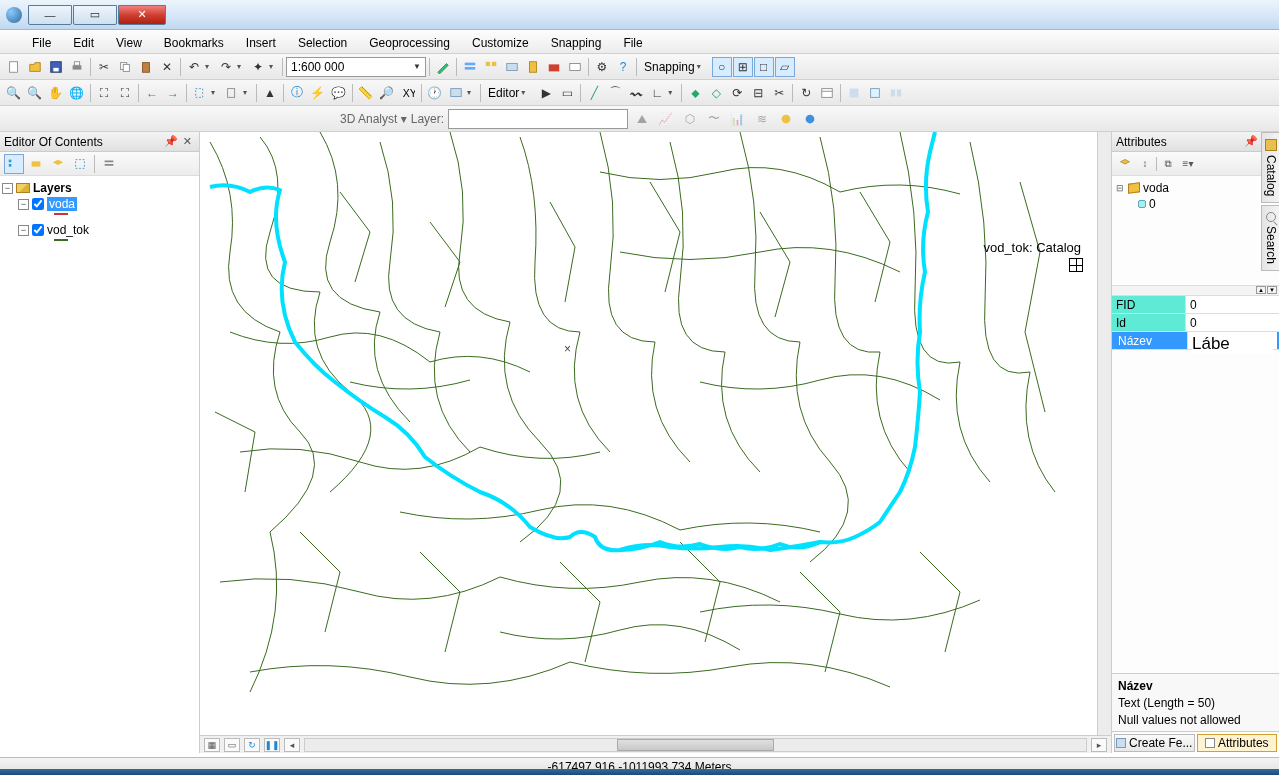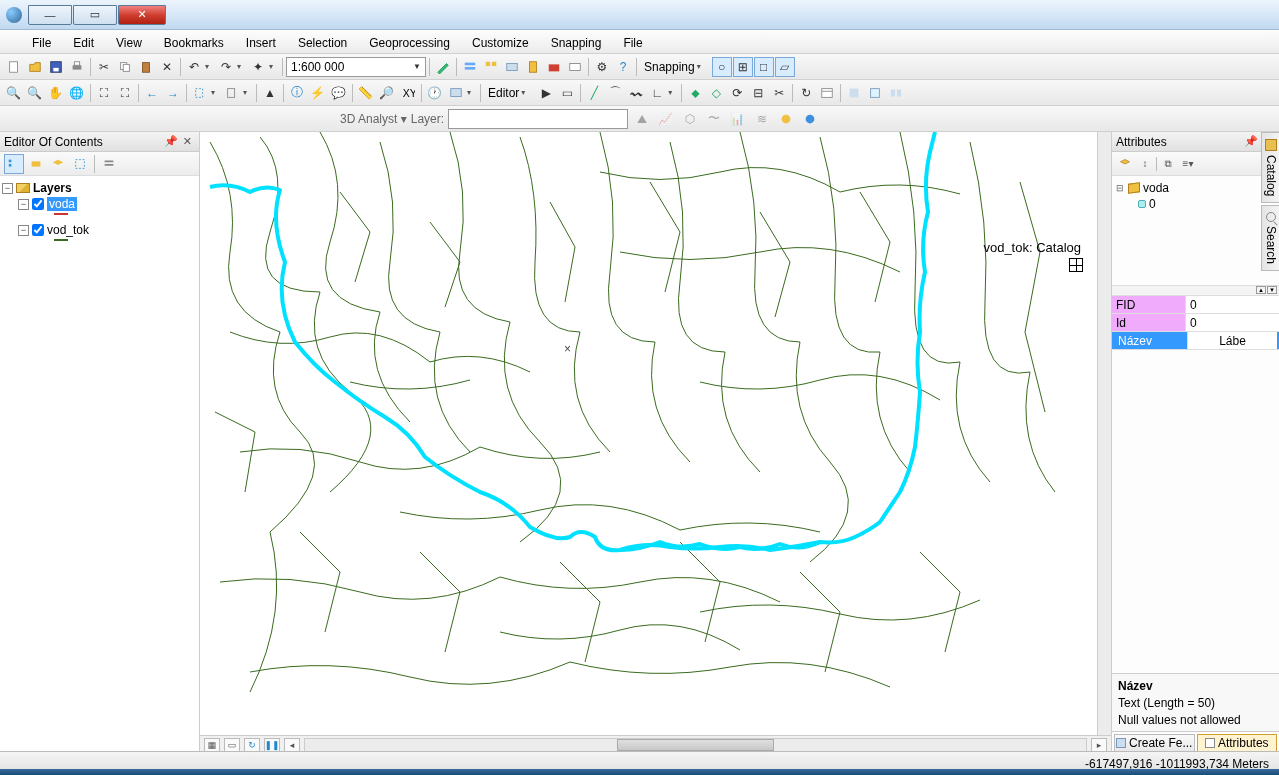--- a/index.html
+++ b/index.html
@@ -68,41 +68,41 @@
 
 .attr { width:168px; border-left:1px solid #ccc; display:flex; flex-direction:column; background:#fdfdfd; }
 .attr-tb { height:24px; background:linear-gradient(to bottom,#fafafa,#ececec); border-bottom:1px solid #ddd; display:flex; align-items:center; padding:0 4px; gap:2px; }
 .atb { width:18px; height:18px; border:1px solid transparent; display:flex; align-items:center; justify-content:center; font-size:10px; color:#555; }
 .atb svg { width:12px; height:12px; }
 .attr-tree { padding:4px; font-size:11px; flex:0 0 110px; border-bottom:1px solid #ddd; }
 .attr-mid { height:10px; background:#f4f4f4; border-bottom:1px solid #ddd; display:flex; justify-content:flex-end; gap:1px; padding-right:2px; }
 .attr-mid .ab { width:10px; height:8px; border:1px solid #999; font-size:7px; display:flex; align-items:center; justify-content:center; }
 .attr-grid { font-size:11px; }
 .ag-row { display:flex; border-bottom:1px solid #ddd; height:18px; align-items:stretch; }
-.ag-k { width:74px; padding:2px 4px; background:#f0abfc; border-right:1px solid #ddd; }
+.ag-k { width:74px; padding:2px 4px; background:#5eead4; border-right:1px solid #ddd; }
 .ag-v { flex:1; padding:2px 4px; background:#fff; }
 .ag-row.sel .ag-k { background:#3399ff; color:#fff; }
 .ag-row.sel .ag-v { background:#fff; }
-.ag-input { width:100%; border:none; outline:none; font-size:12px; padding:0;text-align:center; }
+.ag-input { width:100%; border:none; outline:none; font-size:17px; padding:0; }
 .attr-spacer { flex:1; }
 .attr-info { border-top:1px solid #ccc; padding:4px 6px; font-size:11px; line-height:1.4; background:#f8f8f8; height:58px; }
 .attr-info .bold { font-weight:bold; }
 .attr-foot { border-top:1px solid #ccc; height:22px; display:flex; align-items:center; gap:2px; padding:0 2px; }
 .af-btn { flex:1; height:18px; border:1px solid #bbb; background:linear-gradient(to bottom,#fafafa,#e8e8e8); font-size:10px; display:flex; align-items:center; justify-content:center; gap:3px; overflow:hidden; white-space:nowrap; }
 .af-btn.active { background:#fff3d0; border-color:#d0a030; }
 
 
 .side-tabs { position:absolute; right:0; top:132px; width:18px; }
 .side-tab { writing-mode:vertical-rl; background:linear-gradient(to left,#f4f4f4,#e4e4e4); border:1px solid #bbb; border-right:none; padding:6px 2px; font-size:11px; margin-bottom:2px; display:flex; align-items:center; gap:4px; }
 .side-tab .ic { width:12px; height:12px; background:#e8c050; border:1px solid #b08020; }
 .side-tab .ic2 { width:10px; height:10px; border:1px solid #888; border-radius:50%; position:relative; }
 .side-tab .ic2::after { content:""; position:absolute; right:-3px; bottom:-3px; width:5px; height:1px; background:#888; transform:rotate(45deg); }
 
 
-.status { position:absolute; bottom:0; left:0; right:0; height:24px; background:linear-gradient(to bottom,#f4f4f4,#e0e0e0); border-top:1px solid #bbb; display:flex; align-items:center; justify-content:flex-end; padding:0 10px; gap:10px; font-size:11px; }
+.status { position:absolute; bottom:0; left:0; right:0; height:18px; background:linear-gradient(to bottom,#f4f4f4,#e0e0e0); border-top:1px solid #bbb; display:flex; align-items:center; justify-content:center; padding:0 10px; gap:10px; font-size:11px; }
 
 
 .taskbar { position:absolute; bottom:0; left:0; right:0; height:6px; background:linear-gradient(to top,#1a4a7a,#3a6a9a); }
 </style>
 </head>
 <body>
 
 <div class="title-bar">
   <div class="app-icon"></div>
   <div class="win-btns">

